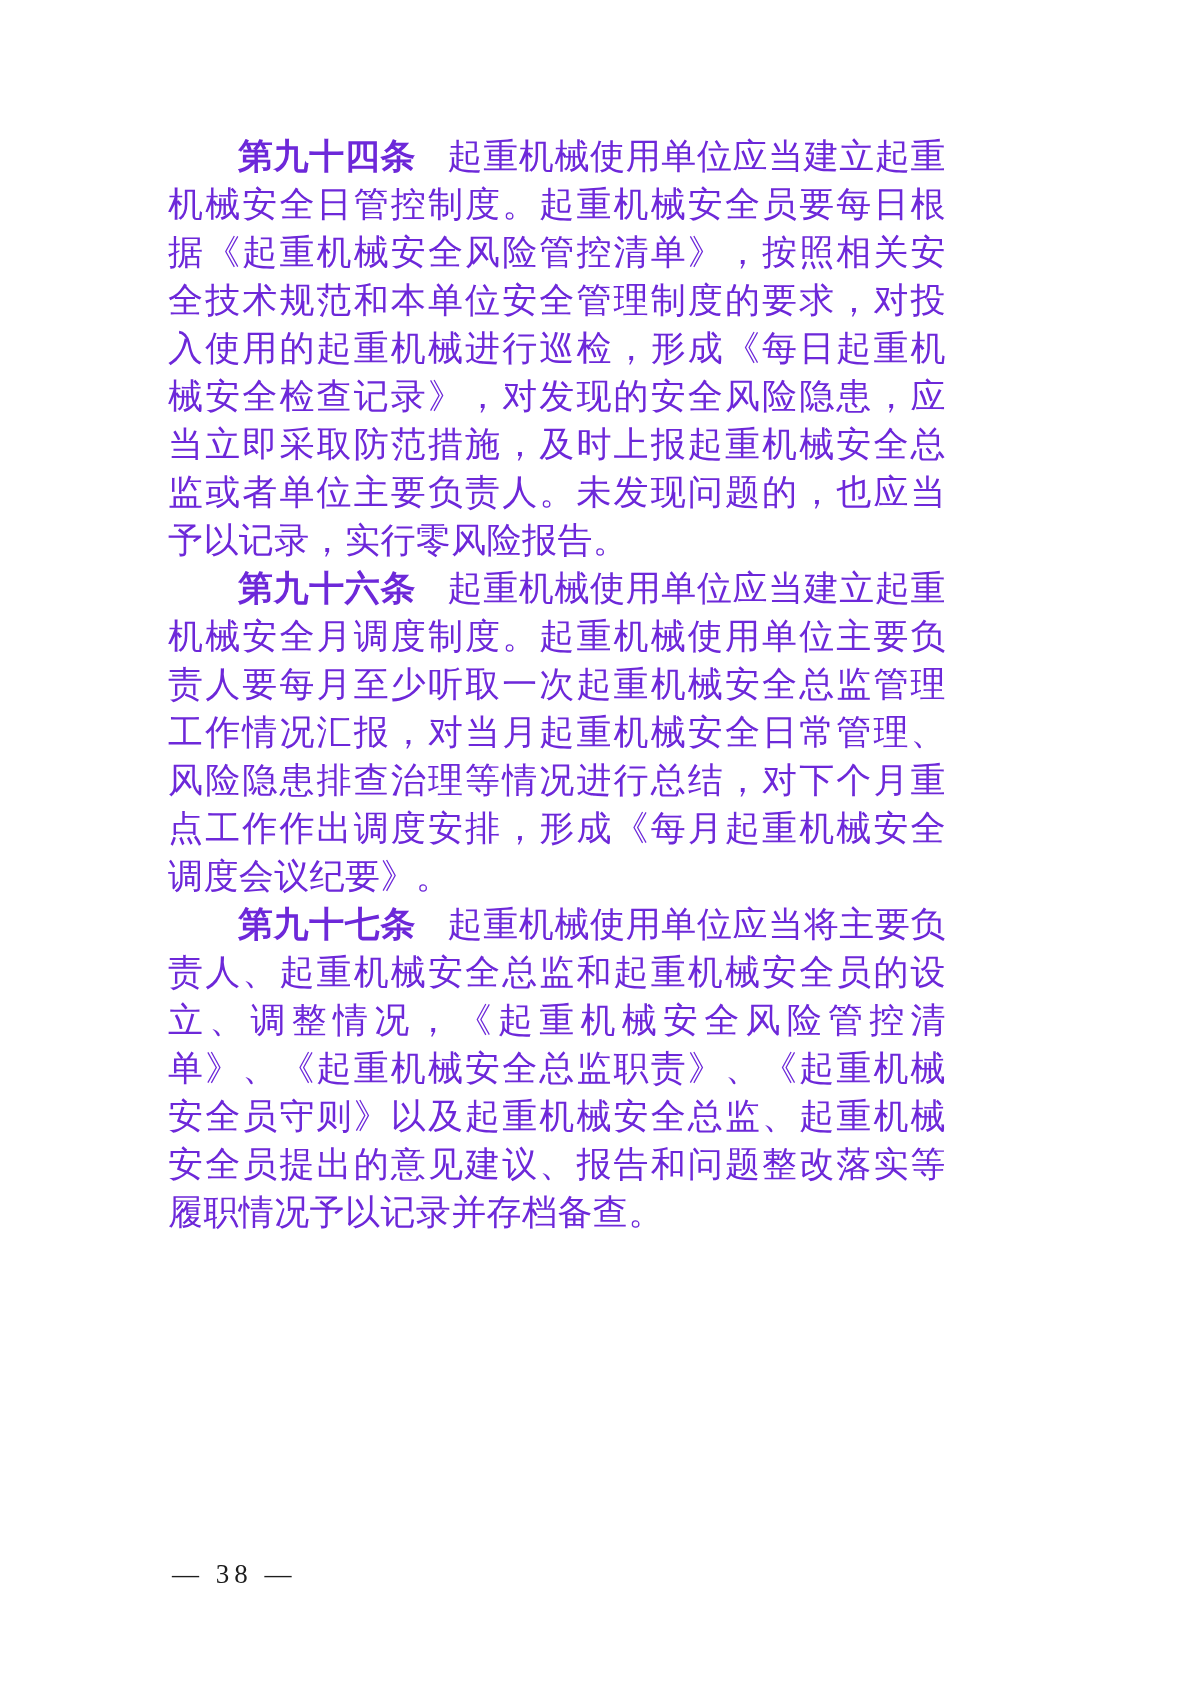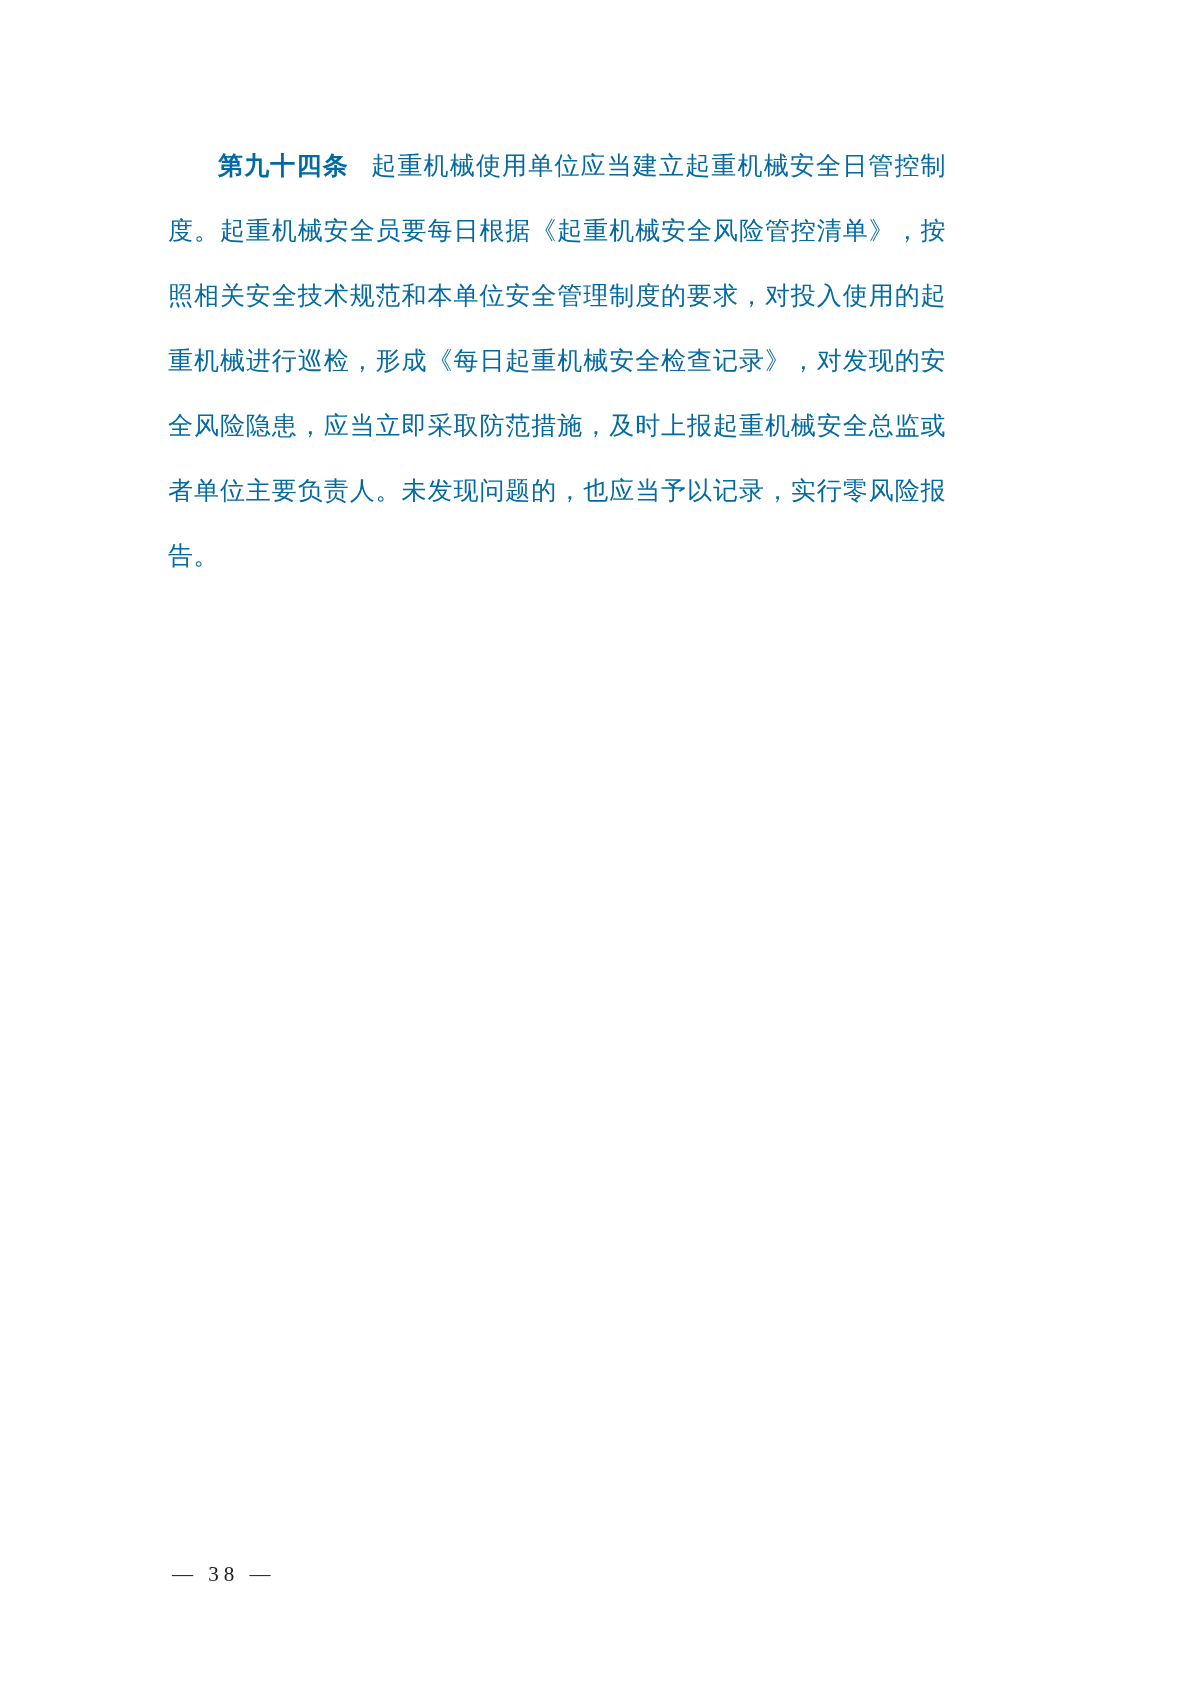--- a/index.html
+++ b/index.html
@@ -17,55 +17,57 @@
   .page {
     position: absolute;
     inset: 0;
     background: #ffffff;
   }
   .content {
     position: absolute;
     left: 168px;
     top: 133px;
     width: 778px;
-    font-size: 25px;
-    line-height: 65px;
-    color: #0369a1;
+    font-size: 35px;
+    line-height: 48px;
+    color: #6d28d9;
     text-align: justify;
     text-justify: inter-ideograph;
     letter-spacing: 0.4px;
   }
   .content p {
     margin: 0;
     padding: 0;
     text-indent: 2em;
   }
   .article-lead {
     font-weight: bold;
     margin-right: 0.9em;
   }
   .page-footer {
     position: absolute;
     left: 172px;
     top: 1556px;
-    font-size: 21px;
+    font-size: 27px;
     line-height: 36px;
     color: #1d1d1d;
     letter-spacing: 5px;
   }
 </style>
 </head>
 <body>
 
 <div class="page">
 
   <div class="content">
 
     <p><span class="article-lead">第九十四条</span><span>起重机械使用单位应当建立起重机械安全日管控制度。起重机械安全员要每日根据《起重机械安全风险管控清单》，按照相关安全技术规范和本单位安全管理制度的要求，对投入使用的起重机械进行巡检，形成《每日起重机械安全检查记录》，对发现的安全风险隐患，应当立即采取防范措施，及时上报起重机械安全总监或者单位主要负责人。未发现问题的，也应当予以记录，实行零风险报告。</span></p>
 
 
+    <p><span class="article-lead">第九十六条</span><span>起重机械使用单位应当建立起重机械安全月调度制度。起重机械使用单位主要负责人要每月至少听取一次起重机械安全总监管理工作情况汇报，对当月起重机械安全日常管理、风险隐患排查治理等情况进行总结，对下个月重点工作作出调度安排，形成《每月起重机械安全调度会议纪要》。</span></p>
 
+    <p><span class="article-lead">第九十七条</span><span>起重机械使用单位应当将主要负责人、起重机械安全总监和起重机械安全员的设立、调整情况，《起重机械安全风险管控清单》、《起重机械安全总监职责》、《起重机械安全员守则》以及起重机械安全总监、起重机械安全员提出的意见建议、报告和问题整改落实等履职情况予以记录并存档备查。</span></p>
 
   </div>
 
   <div class="page-footer">— 38 —</div>
 
 </div>
 
 </body></html>

